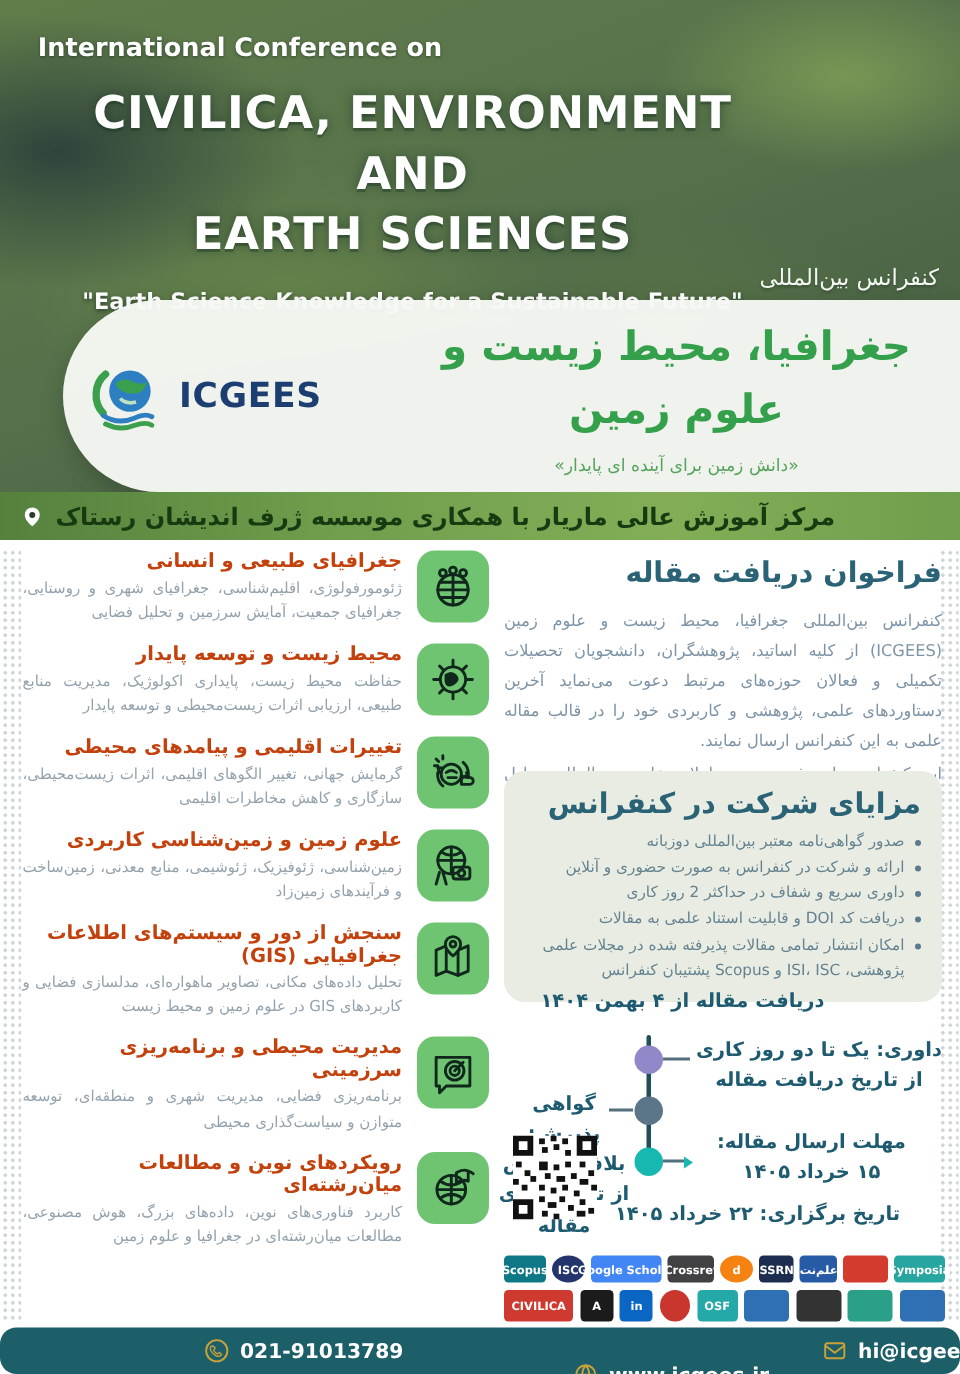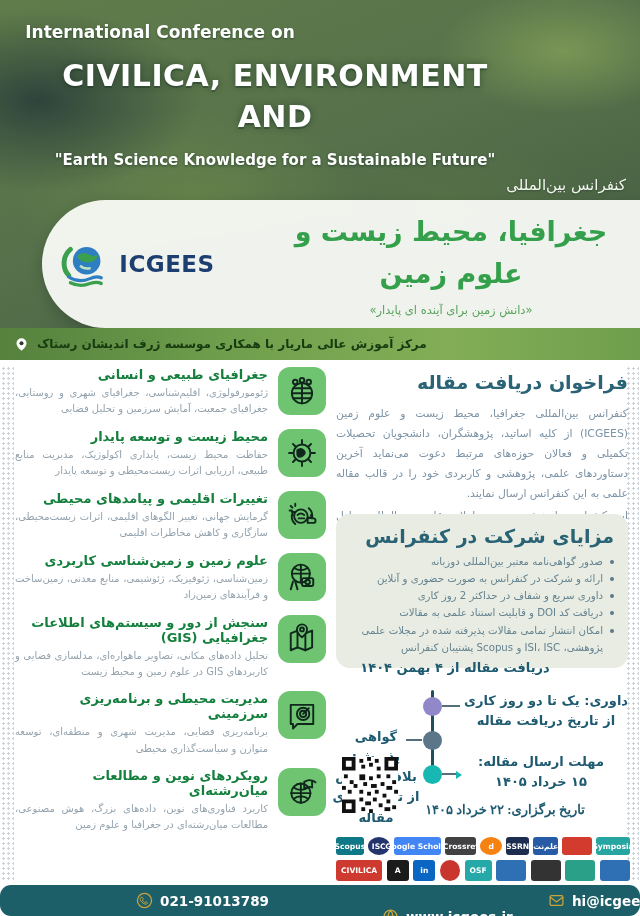--- a/index.html
+++ b/index.html
@@ -31,36 +31,36 @@
   .brand{ width:190px; display:flex; align-items:center; justify-content:center; gap:8px; }
   .brand-name{ font-size:23px; font-weight:800; color:#1c3e70; letter-spacing:.5px; }
   .fa-titles{ flex:1; text-align:center; direction:rtl; padding-left:30px; }
   .fa-title{ color:#35a04b; font-size:27px; font-weight:800; line-height:1.55; }
   .fa-tagline{ color:#57a35c; font-size:11.5px; margin-top:8px; }
 
   
   .organizer{ position:absolute; left:0; right:0; top:328px; height:32px;
     background:linear-gradient(90deg,#55813d 0%,#6f9e4c 35%,#83ae57 70%,#6f9e4c 100%);
     display:flex; flex-direction:row-reverse; align-items:center; gap:8px; padding:0 14px; direction:rtl; }
-  .organizer span.txt{ color:#173a10; font-size:12px; font-weight:700; }
+  .organizer span.txt{ color:#173a10; font-size:16px; font-weight:700; }
 
   
   .dots{ position:absolute; top:366px; bottom:34px; width:13px;
     background-image:radial-gradient(#ccd4d9 1px, transparent 1.3px); background-size:5px 5px; }
   .dots.left{ left:1px; } .dots.right{ right:1px; }
 
   
   .topics{ position:absolute; left:15px; top:367px; width:311px; direction:rtl;
     display:flex; flex-direction:column; gap:11.5px; }
   .topic{ display:flex; gap:10px; align-items:flex-start; }
   .tile{ flex:0 0 48px; width:48px; height:48px; border-radius:12px; background:#6ec471;
     display:flex; align-items:center; justify-content:center; }
   .tile svg{ width:36px; height:36px; stroke:#10271c; fill:none; stroke-width:3.4; stroke-linecap:round; stroke-linejoin:round; }
   .topic-text{ flex:1; }
-  .topic-title{ color:#15803d; font-size:13px; font-weight:800; margin-bottom:3px; }
+  .topic-title{ color:#c2410c; font-size:13px; font-weight:800; margin-bottom:3px; }
   .topic-desc{ color:#93a2ad; font-size:10px; line-height:1.62; text-align:justify; }
 
   
   .h2{ color:#2a6375; font-size:19px; font-weight:800; direction:rtl; text-align:right; }
   .call-h{ position:absolute; left:336px; right:12px; top:371px; }
   .call-body{ position:absolute; left:336px; right:12px; top:404px; direction:rtl;
     color:#7d93a6; font-size:10.8px; line-height:1.85; text-align:justify; }
   .call-body p + p{ margin-top:2px; }
 
   .benefits{ position:absolute; left:336px; right:12px; top:514px; background:#e8ece3;
@@ -100,20 +100,21 @@
 </head>
 <body>
 
 <div class="page">
 
   <div class="hero">
     <div class="hero-text">
       <div class="hero-kicker">International Conference on</div>
       <div class="hero-title">
         <div>CIVILICA, ENVIRONMENT AND</div>
+        <div>EARTH SCIENCES</div>
       </div>
       <div class="hero-tagline">"Earth Science Knowledge for a Sustainable Future"</div>
     </div>
     <div class="fa-kicker">کنفرانس بین‌المللی</div>
 
     <div class="panel">
       <div class="brand">
         <svg width="52" height="52" viewBox="0 0 64 64">
           <path d="M14 14 C4 22 4 38 12 46" stroke="#3aa04e" stroke-width="6" fill="none" stroke-linecap="round"></path>
           <circle cx="34" cy="28" r="17" fill="#2e7fc2"></circle>
@@ -290,21 +291,21 @@
   <div class="tl-conn" style="left:442px; top:705px; width:18px;"></div>
   <div class="tl-conn" style="left:406px; top:739px; width:16px;"></div>
   <div class="tl-conn" style="left:442px; top:773px; width:14px;"></div>
   <div class="tl-arrow"></div>
   <div class="tl-dot dot-review"></div>
   <div class="tl-dot dot-cert"></div>
   <div class="tl-dot dot-deadline"></div>
   <div class="tl-label" style="left:462px; width:168px; top:691px;">داوری: یک تا دو روز کاری از تاریخ دریافت مقاله</div>
   <div class="tl-label" style="left:332px; width:88px; top:727px;">گواهی پذیرش: بلافاصله پس از تایید داوری مقاله</div>
   <div class="tl-label" style="left:468px; width:146px; top:752px;">مهلت ارسال مقاله: ۱۵ خرداد ۱۴۰۵</div>
-  <div class="tl-label" style="left:390px; width:230px; top:800px;font-family:Liberation Serif, serif;">تاریخ برگزاری: ۲۲ خرداد ۱۴۰۵</div>
+  <div class="tl-label" style="left:390px; width:230px; top:800px;">تاریخ برگزاری: ۲۲ خرداد ۱۴۰۵</div>
 
   <svg class="qr" viewBox="0 0 29 29">
     <rect width="29" height="29" fill="#fff"></rect>
     <g fill="#111">
       <path d="M0 0h7v7h-7z M2 2v3h3v-3z" fill-rule="evenodd"></path>
       <path d="M22 0h7v7h-7z M24 2v3h3v-3z" fill-rule="evenodd"></path>
       <path d="M0 22h7v7h-7z M2 24v3h3v-3z" fill-rule="evenodd"></path>
       <rect x="9" y="1" width="2" height="2"></rect>
         <rect x="13" y="0" width="2" height="2"></rect>
         <rect x="17" y="1" width="2" height="2"></rect>

